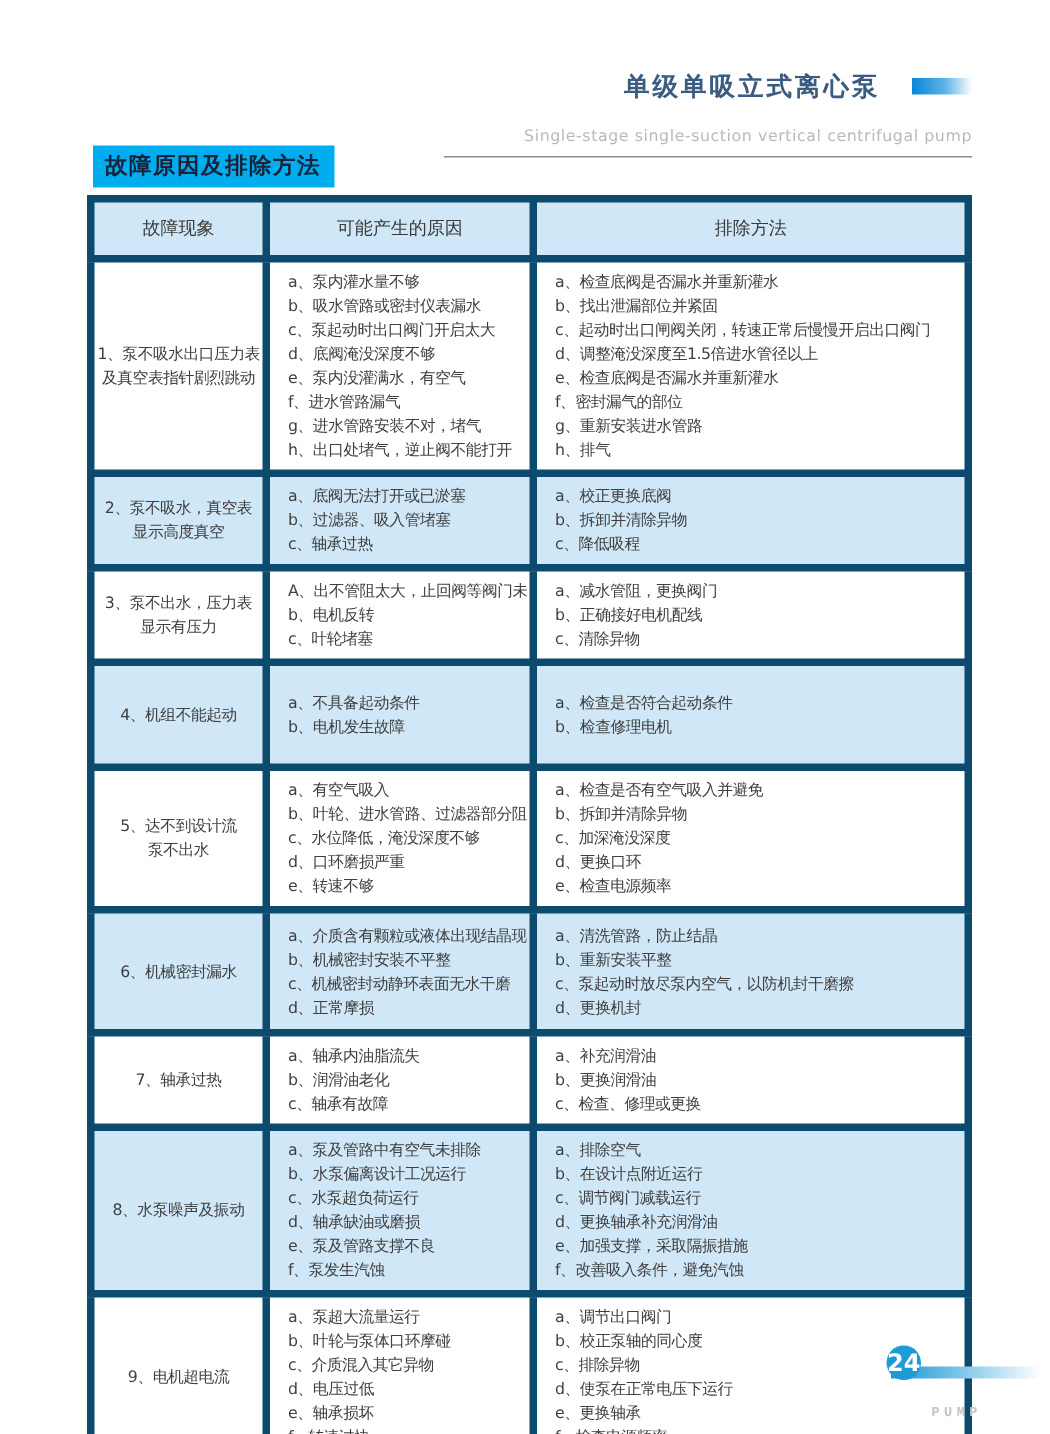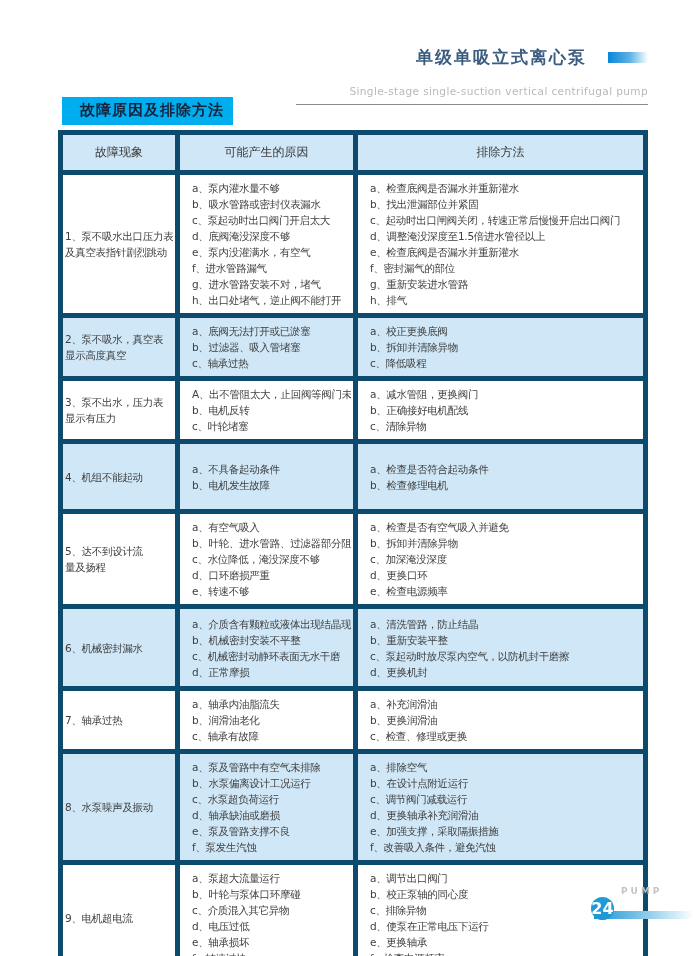--- a/index.html
+++ b/index.html
@@ -20,21 +20,21 @@
     background:linear-gradient(90deg,#0a86d8 0%,#5db3e6 55%,#ffffff 100%);
   }
   .doc-subtitle { margin-top:16px; font-size:10.5px; color:#b9b9b9; letter-spacing:0.4px; }
   .header-rule { margin-top:7px; margin-left:auto; width:352px; height:1px; background:#8c8c8c; }
 
   
   .section-badge {
     position:absolute; left:62px; top:97px;
     background:#00aeef; color:#17233a;
     font-size:15px; font-weight:bold; letter-spacing:1px;
-    padding:4px 9px 5px 18px;
+    padding:4px 9px 5px 8px;
   }
 
   
   table.fault-table {
     position:absolute; left:58px; top:130px; width:585px;
     border-collapse:collapse; table-layout:fixed;
   }
   .fault-table th, .fault-table td { border:5px solid #0c4a6e; }
   .fault-table col.c1 { width:117px; }
   .fault-table col.c2 { width:178px; }
@@ -42,21 +42,21 @@
   .fault-table th {
     background:#cfe7f7; height:33px; font-weight:normal;
     font-size:12px; color:#3a3a3a; text-align:center;
   }
   .fault-table td {
     font-size:10.5px; color:#3f3f3f; vertical-align:middle;
     padding:5px 2px; background:#ffffff;
   }
   .fault-table tbody tr:nth-child(even) td { background:#cfe7f7; }
   .cell-line { line-height:16px; white-space:nowrap; overflow:hidden; letter-spacing:-0.3px; }
-  td.phenomenon { }
+  td.phenomenon { text-align:center; }
   td.causes .cell-line, td.remedies .cell-line { text-align:left; padding-left:10px; }
   
   .fault-table tbody tr:nth-child(1){height:138px}
   .fault-table tbody tr:nth-child(2){height:44px}
   .fault-table tbody tr:nth-child(3){height:58px}
   .fault-table tbody tr:nth-child(4){height:70px}
   .fault-table tbody tr:nth-child(5){height:81px}
   .fault-table tbody tr:nth-child(6){height:82px}
   .fault-table tbody tr:nth-child(7){height:60px}
   .fault-table tbody tr:nth-child(8){height:95px}
@@ -67,22 +67,22 @@
     position:absolute; left:594px; top:911px; width:100px; height:8px;
     background:linear-gradient(90deg,#1895d4 0%,#7cc4e8 45%,#ffffff 100%);
   }
   .page-number-circle {
     position:absolute; left:591px; top:897px; width:23px; height:23px;
     border-radius:50%; background:#1e9ad6; color:#ffffff;
     font-size:16px; font-weight:bold;
     display:flex; align-items:center; justify-content:center;
   }
   .footer-brand {
-    position:absolute; left:621px; top:886px;
-    font-size:9px; font-weight:bold; color:#c4c4c4; letter-spacing:3px;
+    position:absolute; left:621px; top:937px;
+    font-size:9px; font-weight:bold; color:#c4c4c4; letter-spacing:3px;font-family:Liberation Mono, monospace;
   }
 </style>
 </head>
 <body>
 
 <div class="page">
 
   <div class="doc-header">
     <div class="title-row">
       <span class="doc-title">单级单吸立式离心泵</span>
@@ -175,21 +175,21 @@
             <div class="cell-line">b、电机发生故障</div>
           </td>
           <td class="remedies">
             <div class="cell-line">a、检查是否符合起动条件</div>
             <div class="cell-line">b、检查修理电机</div>
           </td>
         </tr>
         <tr>
           <td class="phenomenon">
             <div class="cell-line">5、达不到设计流</div>
-            <div class="cell-line">量及扬程</div>
+            <div class="cell-line">泵不出水</div>
           </td>
           <td class="causes">
             <div class="cell-line">a、有空气吸入</div>
             <div class="cell-line">b、叶轮、进水管路、过滤器部分阻塞</div>
             <div class="cell-line">c、水位降低，淹没深度不够</div>
             <div class="cell-line">d、口环磨损严重</div>
             <div class="cell-line">e、转速不够</div>
           </td>
           <td class="remedies">
             <div class="cell-line">a、检查是否有空气吸入并避免</div>

